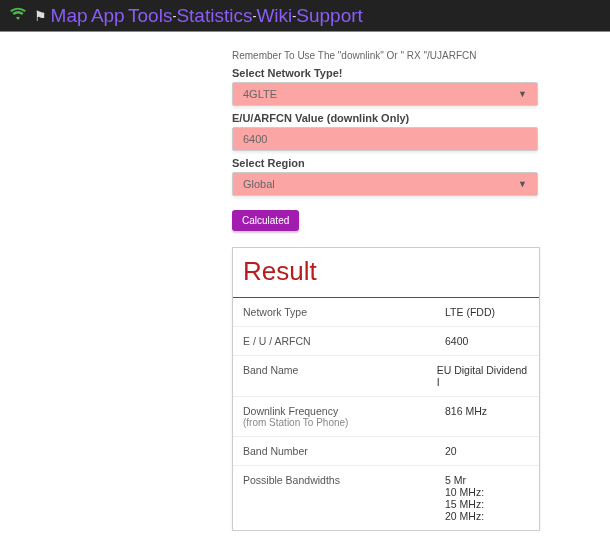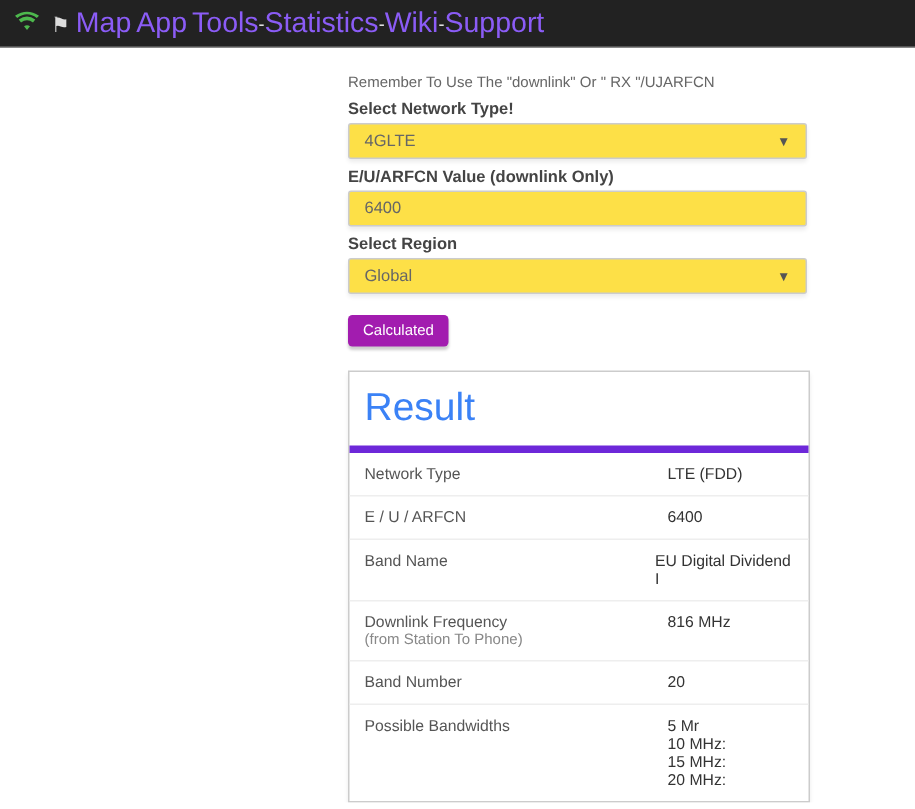--- a/index.html
+++ b/index.html
@@ -8,37 +8,37 @@
     .wifi-icon { color: #4db84d; font-size: 18px; margin-right: 8px; }
     .flag-icon { margin-right: 4px; font-size: 14px; color: #ddd; }
     .nav { display: flex; align-items: center; }
     .nav-item { color: #8b5cf6; margin-right: 0; font-size: 19px; }
     .nav-sep { color: #eee; }
     .content { padding: 18px 0 0 232px; width: 570px; }
     .hint { font-size: 10px; color: #666; margin-bottom: 4px; }
     .label { font-size: 11px; color: #444; margin-bottom: 3px; margin-top: 6px; font-weight: bold; }
     .select-box, .text-input {
       width: 306px; height: 24px; border: 1px solid #ccc; border-radius: 2px;
-      background: #fde047; padding: 0 10px; font-size: 11px; color: #666;
+      background: #fca5a5; padding: 0 10px; font-size: 11px; color: #666;
       display: flex; align-items: center; justify-content: space-between;
       margin-bottom: 2px;
     }
     .box-shadow { box-shadow: 0 2px 3px rgba(0,0,0,0.08); }
     .chev { color: #555; font-size: 9px; }
     .btn-calc {
       background: #a21caf; color: #fff; border: none; border-radius: 3px;
       padding: 5px 10px; font-size: 10px; margin-top: 12px; cursor: pointer;
       box-shadow: 0 2px 2px rgba(0,0,0,0.2);
     }
     .results-box {
       border: 1px solid #ccc; width: 308px; margin-top: 16px; background: #fff;
       box-shadow: 0 2px 3px rgba(0,0,0,0.08);
     }
     .results-title {
-      font-size: 26px; padding: 8px 10px 10px; border-bottom: 5px solid #6d28d9; color: #3b82f6;
+      font-size: 26px; padding: 8px 10px 10px; border-bottom: 1px solid #6d28d9; color: #b91c1c;
     }
     .row { display: flex; border-bottom: 1px solid #eee; padding: 8px 10px; }
     .row:last-child { border-bottom: none; }
     .cell-label { width: 202px; font-size: 10.5px; color: #555; }
     .cell-label .sub { display: block; font-size: 10px; color: #888; }
     .cell-value { font-size: 10.5px; color: #333; }
     .cell-value .line { display: block; }
   </style>
 </head>
 <body>

